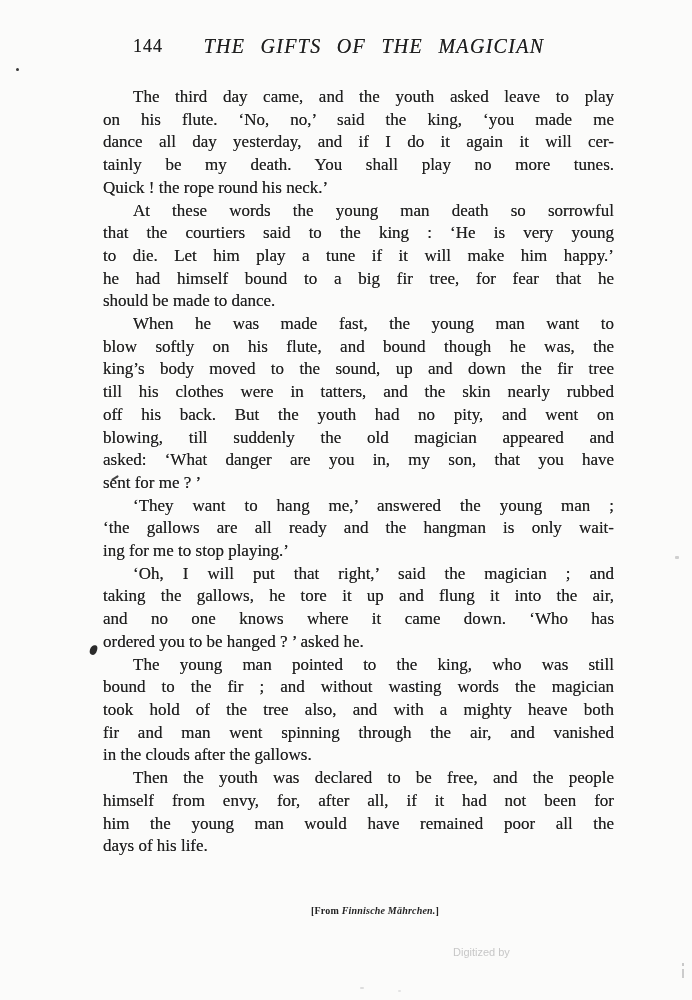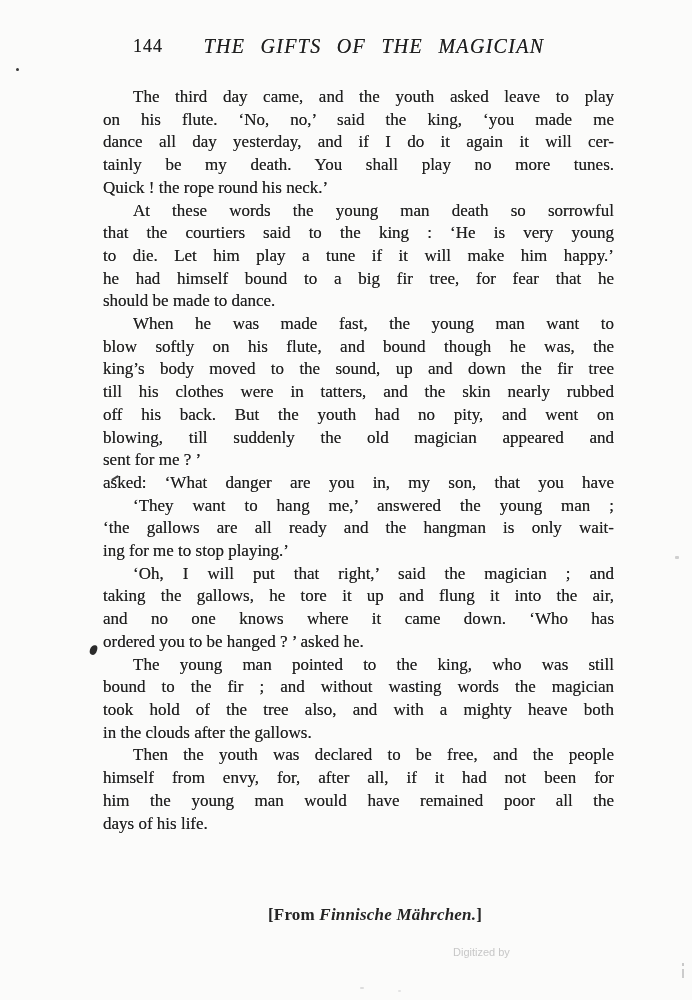--- a/index.html
+++ b/index.html
@@ -33,21 +33,21 @@
     position: absolute; left: 103px; top: 86px; width: 511px;
     font-size: 17px; line-height: 22.7px;
     text-shadow: 0 0 0.55px rgba(15,15,15,0.65);
   }
   .line { text-align: justify; text-align-last: justify; white-space: normal; }
   .line.last { text-align-last: left; }
   .line.first { text-indent: 30px; }
   
   .attribution {
     position: absolute; top: 905px; left: 375px; transform: translateX(-50%);
-    font-size: 17px; font-weight: bold; letter-spacing: 0.2px; white-space: nowrap;
+    font-size: 10px; font-weight: bold; letter-spacing: 0.2px; white-space: nowrap;
     color: #242424;
   }
   .attribution .source { font-style: italic; }
   
   .watermark {
     position: absolute; left: 453px; top: 946px;
     display: flex; align-items: flex-start;
   }
   .watermark .wm-prefix {
     font-family: "Liberation Sans", sans-serif;
@@ -93,38 +93,39 @@
         <div class="line">he had himself bound to a big fir tree, for fear that he</div>
         <div class="line last">should be made to dance.</div>
       </div>
       <div class="paragraph">
         <div class="line first">When he was made fast, the young man want to</div>
         <div class="line">blow softly on his flute, and bound though he was, the</div>
         <div class="line">king’s body moved to the sound, up and down the fir tree</div>
         <div class="line">till his clothes were in tatters, and the skin nearly rubbed</div>
         <div class="line">off his back. But the youth had no pity, and went on</div>
         <div class="line">blowing, till suddenly the old magician appeared and</div>
+        <div class="line">asked: ‘What danger are you in, my son, that you have</div>
         <div class="line last">sent for me ? ’</div>
-        <div class="line">asked: ‘What danger are you in, my son, that you have</div>
       </div>
       <div class="paragraph">
         <div class="line first">‘They want to hang me,’ answered the young man ;</div>
         <div class="line">‘the gallows are all ready and the hangman is only wait-</div>
         <div class="line last">ing for me to stop playing.’</div>
       </div>
       <div class="paragraph">
         <div class="line first">‘Oh, I will put that right,’ said the magician ; and</div>
         <div class="line">taking the gallows, he tore it up and flung it into the air,</div>
         <div class="line">and no one knows where it came down. ‘Who has</div>
         <div class="line last">ordered you to be hanged ? ’ asked he.</div>
       </div>
       <div class="paragraph">
         <div class="line first">The young man pointed to the king, who was still</div>
         <div class="line">bound to the fir ; and without wasting words the magician</div>
         <div class="line">took hold of the tree also, and with a mighty heave both</div>
+        <div class="line">fir and man went spinning through the air, and vanished</div>
         <div class="line last">in the clouds after the gallows.</div>
       </div>
       <div class="paragraph">
         <div class="line first">Then the youth was declared to be free, and the people</div>
         <div class="line">himself from envy, for, after all, if it had not been for</div>
         <div class="line">him the young man would have remained poor all the</div>
         <div class="line last">days of his life.</div>
       </div>
     </div>
 

